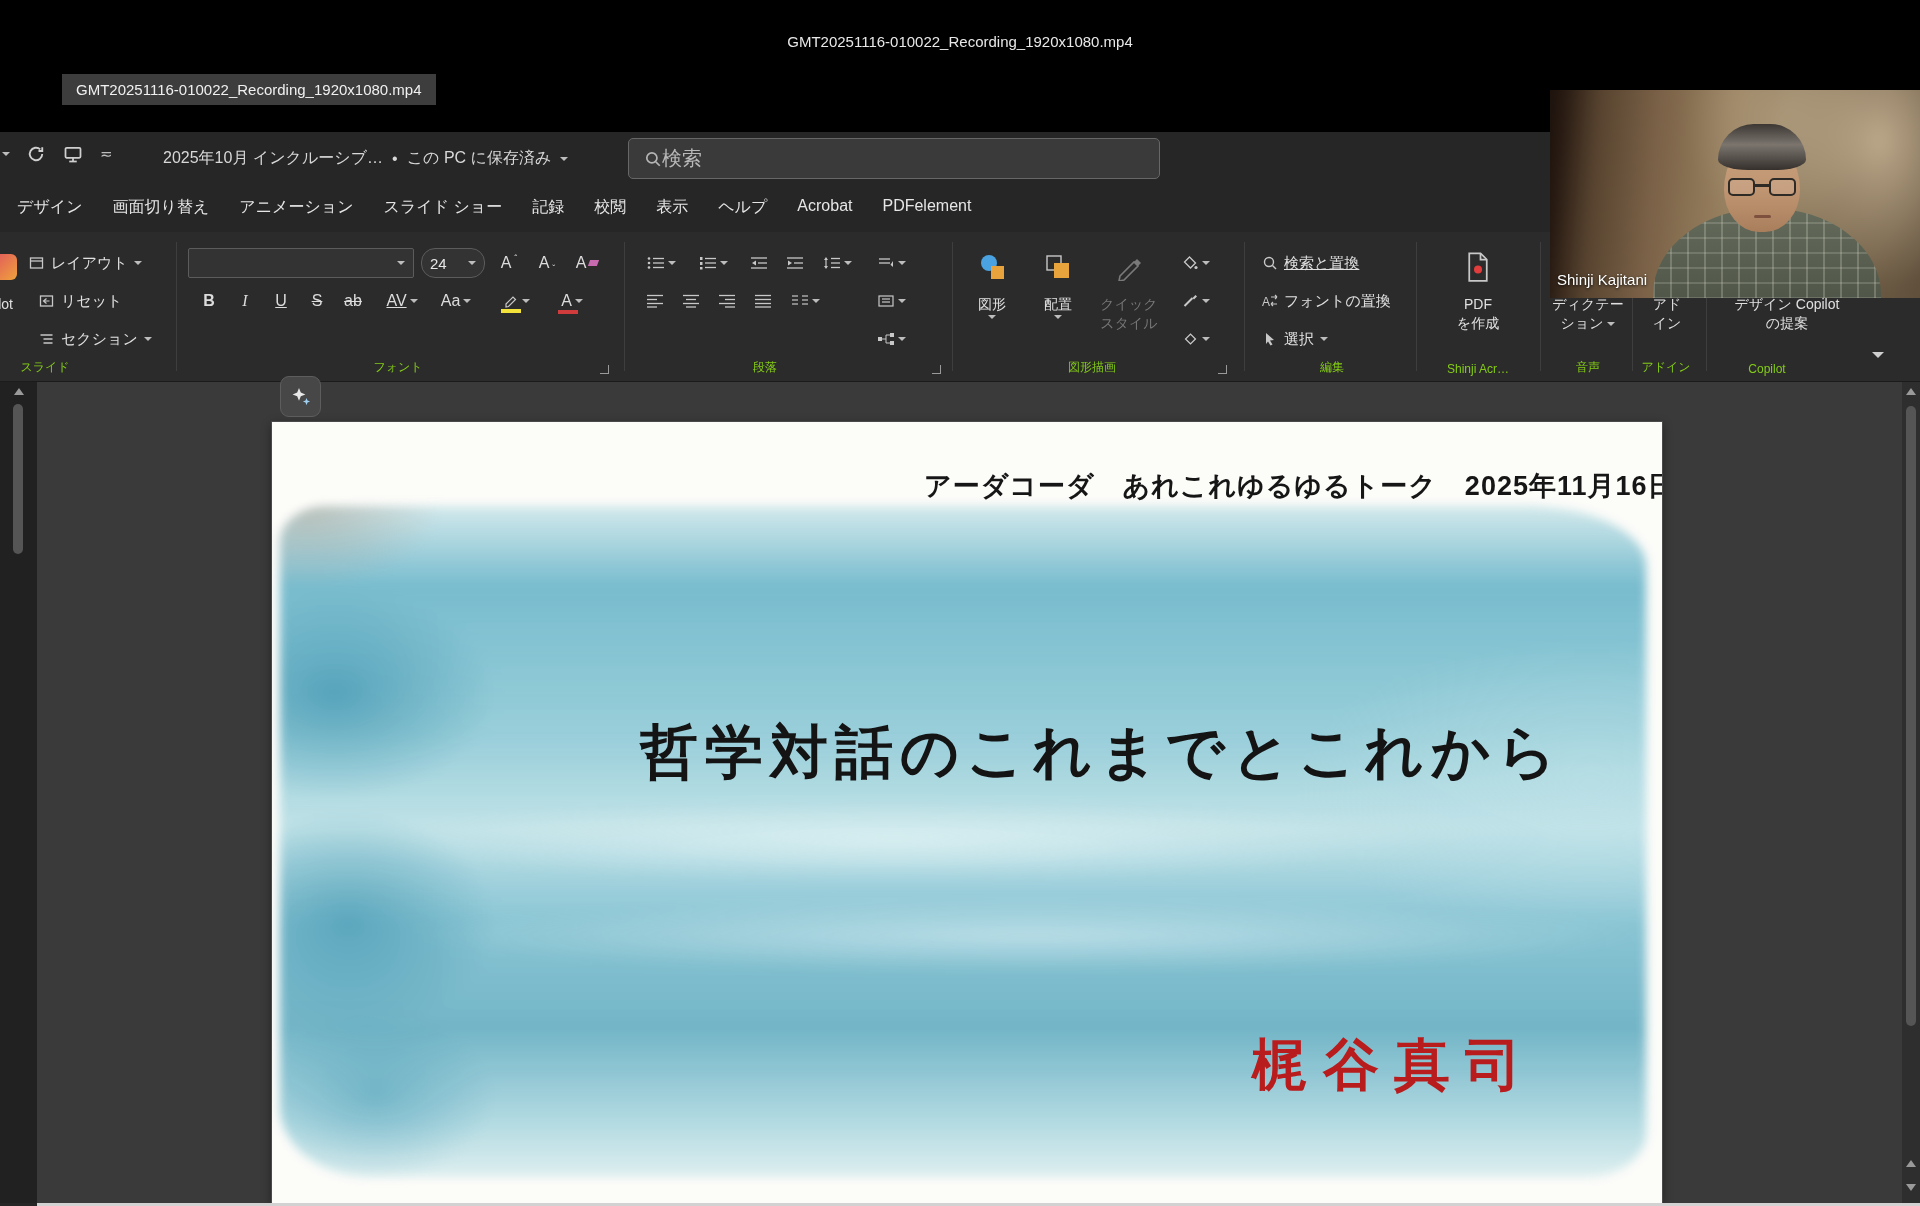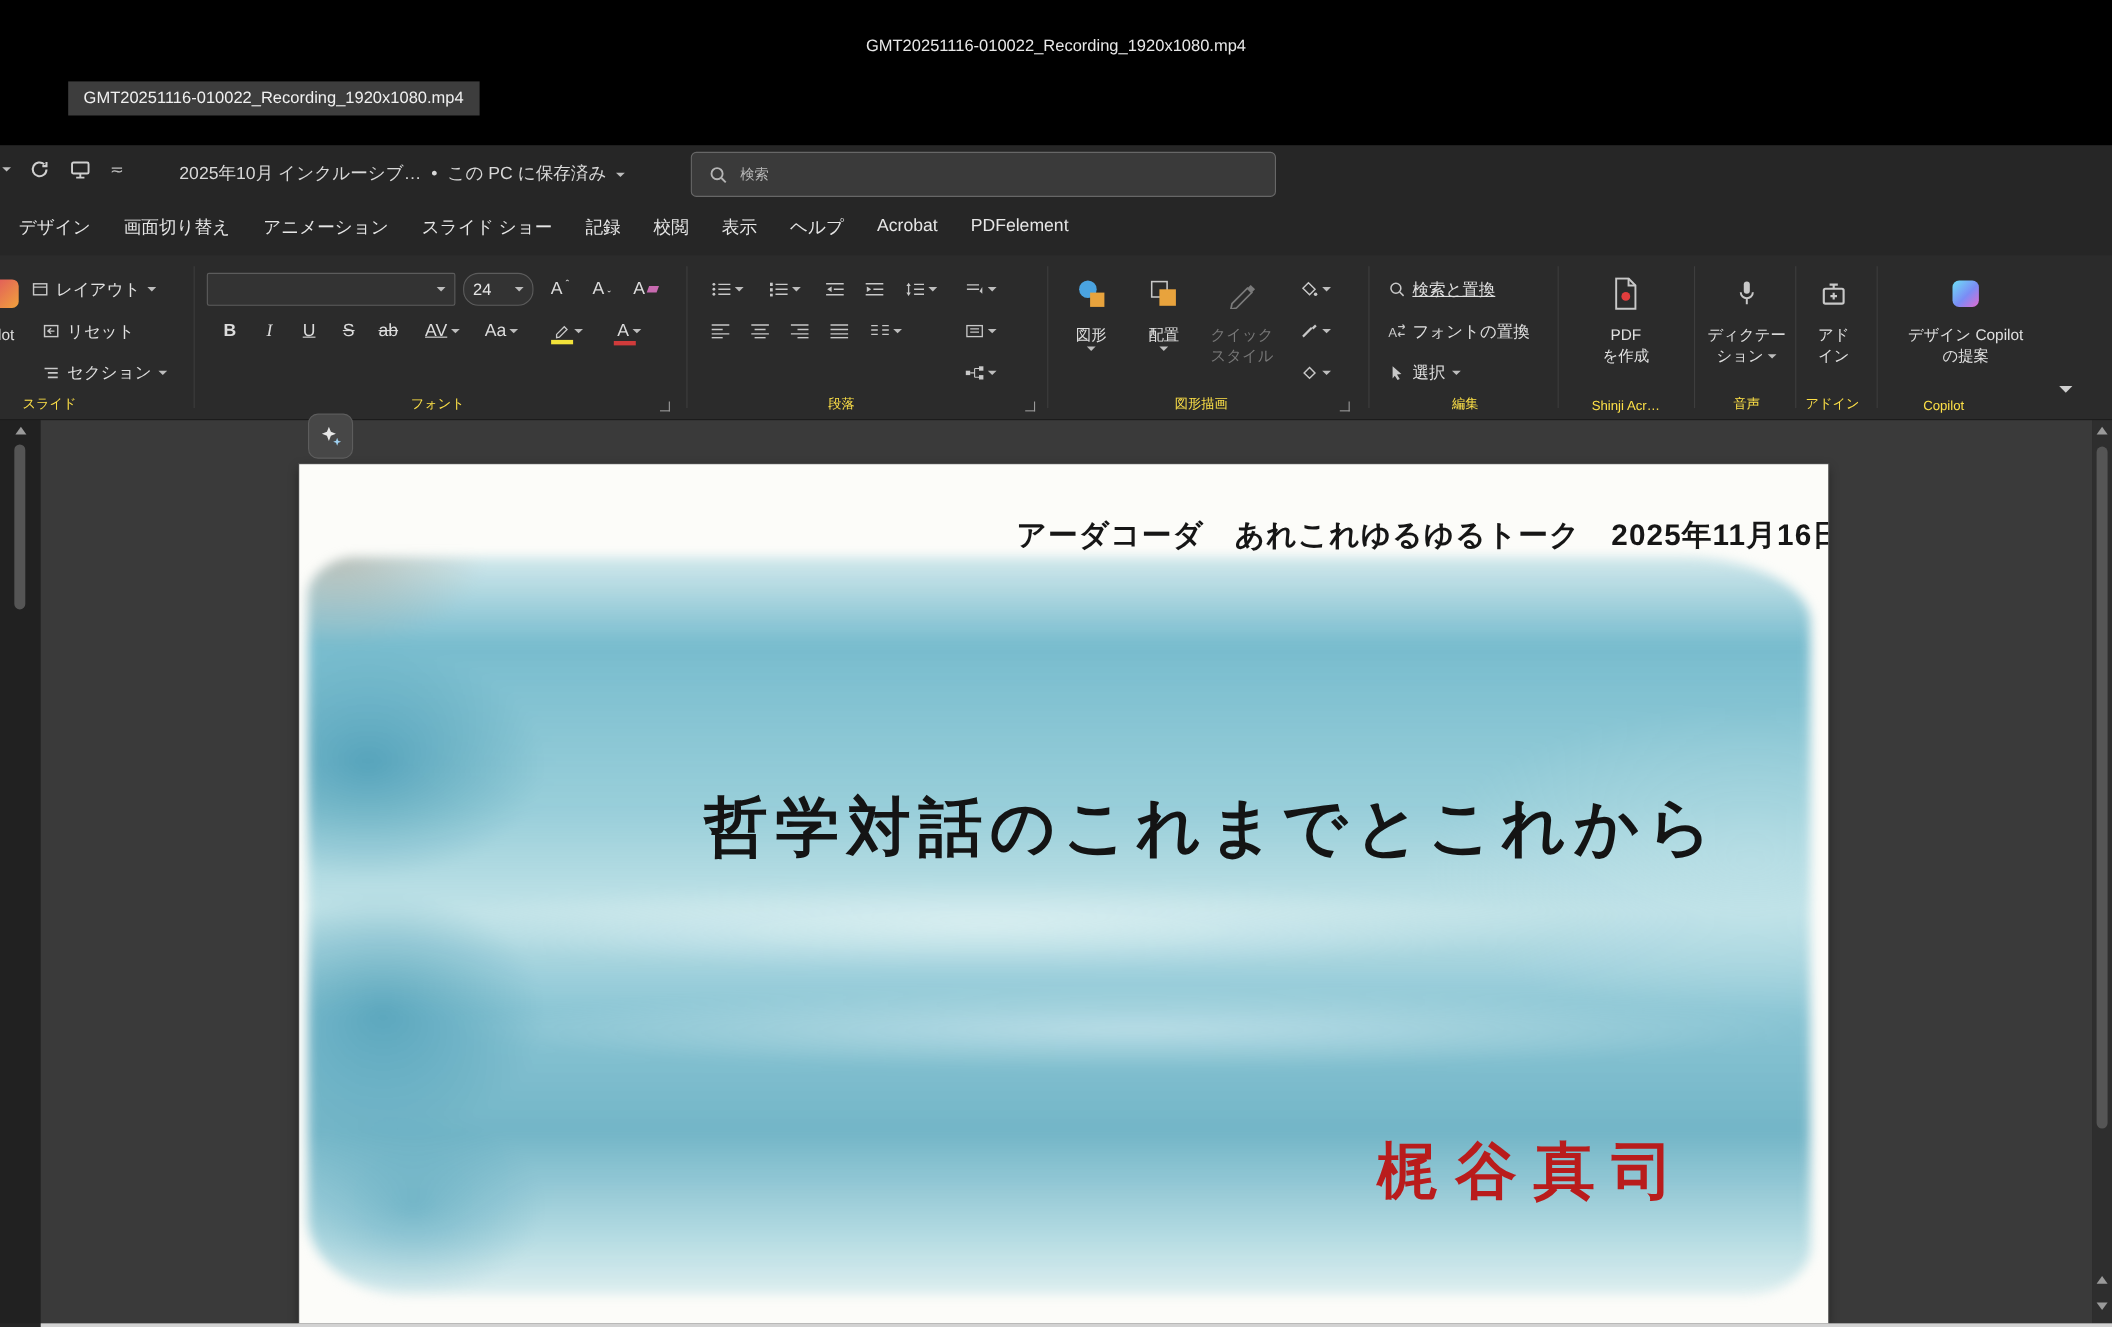--- a/index.html
+++ b/index.html
@@ -15,31 +15,31 @@
 
   
   .ppt { position:absolute; top:112px; left:0; right:0; bottom:0; background:#262626; }
 
   
   .qat-icons { position:absolute; left:2px; top:12px; display:flex; gap:16px; align-items:center; color:#cfcfcf; }
   .qat-title { position:absolute; left:163px; top:16px; font-size:16px; color:#d8d8d8;
                display:flex; gap:9px; align-items:center; white-space:nowrap; }
   .searchbox { position:absolute; left:628px; top:6px; width:532px; height:41px; background:#3a3a3a;
                border:1px solid #676767; border-radius:5px; display:flex; align-items:center;
-               gap:11px; padding:0 15px; color:#b8b8b8; font-size:13px; }
+               padding:0 15px; color:#b8b8b8; font-size:20px; }
 
   
   .tabs { position:absolute; top:52px; left:2px; display:flex; }
   .tab { padding:13px 15px; font-size:16px; color:#e6e6e6; white-space:nowrap; }
 
   
   .ribbon { position:absolute; top:100px; left:0; right:0; height:150px; background:#2b2b2b;
             border-bottom:1px solid #1b1b1b; }
   .sep  { position:absolute; top:10px; bottom:10px; width:1px; background:#3e3e3e; }
-  .glabel { position:absolute; bottom:5px; font-size:12px; color:#fde047; text-align:center; }
+  .glabel { position:absolute; bottom:5px; font-size:12px; color:#84cc16; text-align:center; }
   .lnch { position:absolute; bottom:7px; width:9px; height:9px;
           border-right:1.5px solid #9a9a9a; border-bottom:1.5px solid #9a9a9a; }
   .btn { position:absolute; height:30px; display:flex; align-items:center; gap:6px;
          color:#e0e0e0; font-size:15px; white-space:nowrap; }
   .mini { position:absolute; width:34px; height:30px; display:flex; align-items:center;
           justify-content:center; color:#dcdcdc; font-size:16px; gap:3px; }
   .r1 { top:16px; } .r2 { top:54px; } .r3 { top:92px; }
   .chev { width:0; height:0; border-left:4px solid transparent; border-right:4px solid transparent;
           border-top:4px solid #bdbdbd; display:inline-block; }
   .combo { position:absolute; height:30px; background:#333; border:1px solid #5c5c5c; border-radius:2px;
@@ -557,14 +557,28 @@
     <div class="vscroll">
       <div class="sb-arrow up"></div>
       <div class="sb-thumb" style="top:24px;height:620px;"></div>
       <div class="sb-arrow up" style="position:absolute;bottom:36px;left:4px;"></div>
       <div class="sb-arrow down" style="position:absolute;bottom:12px;left:4px;"></div>
     </div>
 
     <div class="statusbar"></div>
   </div>
 
+  <div class="cam">
+    <div class="cam-bg"></div>
+    <div class="shirt"></div>
+    <div class="neck"></div>
+    <div class="face"></div>
+    <div class="hair"></div>
+    <div class="glasses">
+      <span class="lens" style="left:0;"></span>
+      <span class="lens" style="left:41px;"></span>
+      <span class="bridge"></span>
+    </div>
+    <div class="mouth"></div>
+    <div class="cam-name">Shinji Kajitani</div>
+  </div>
 
 </div>
 
 </body></html>

